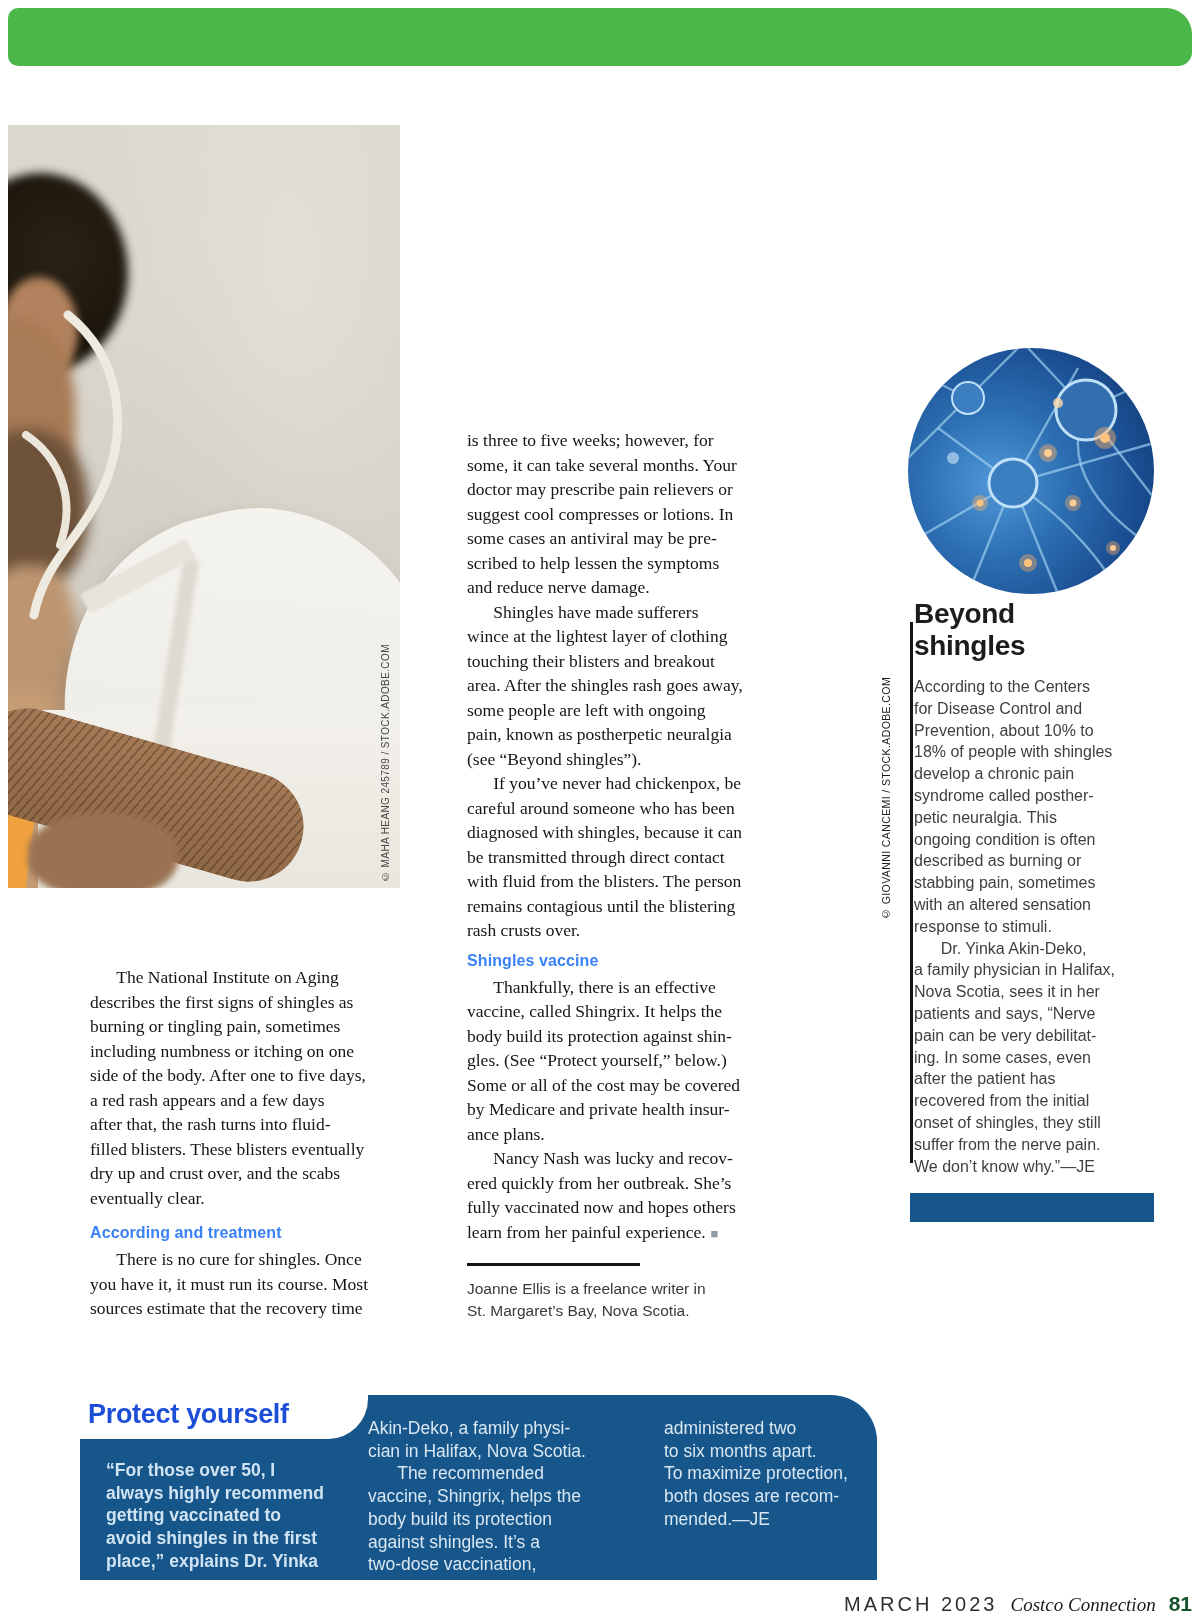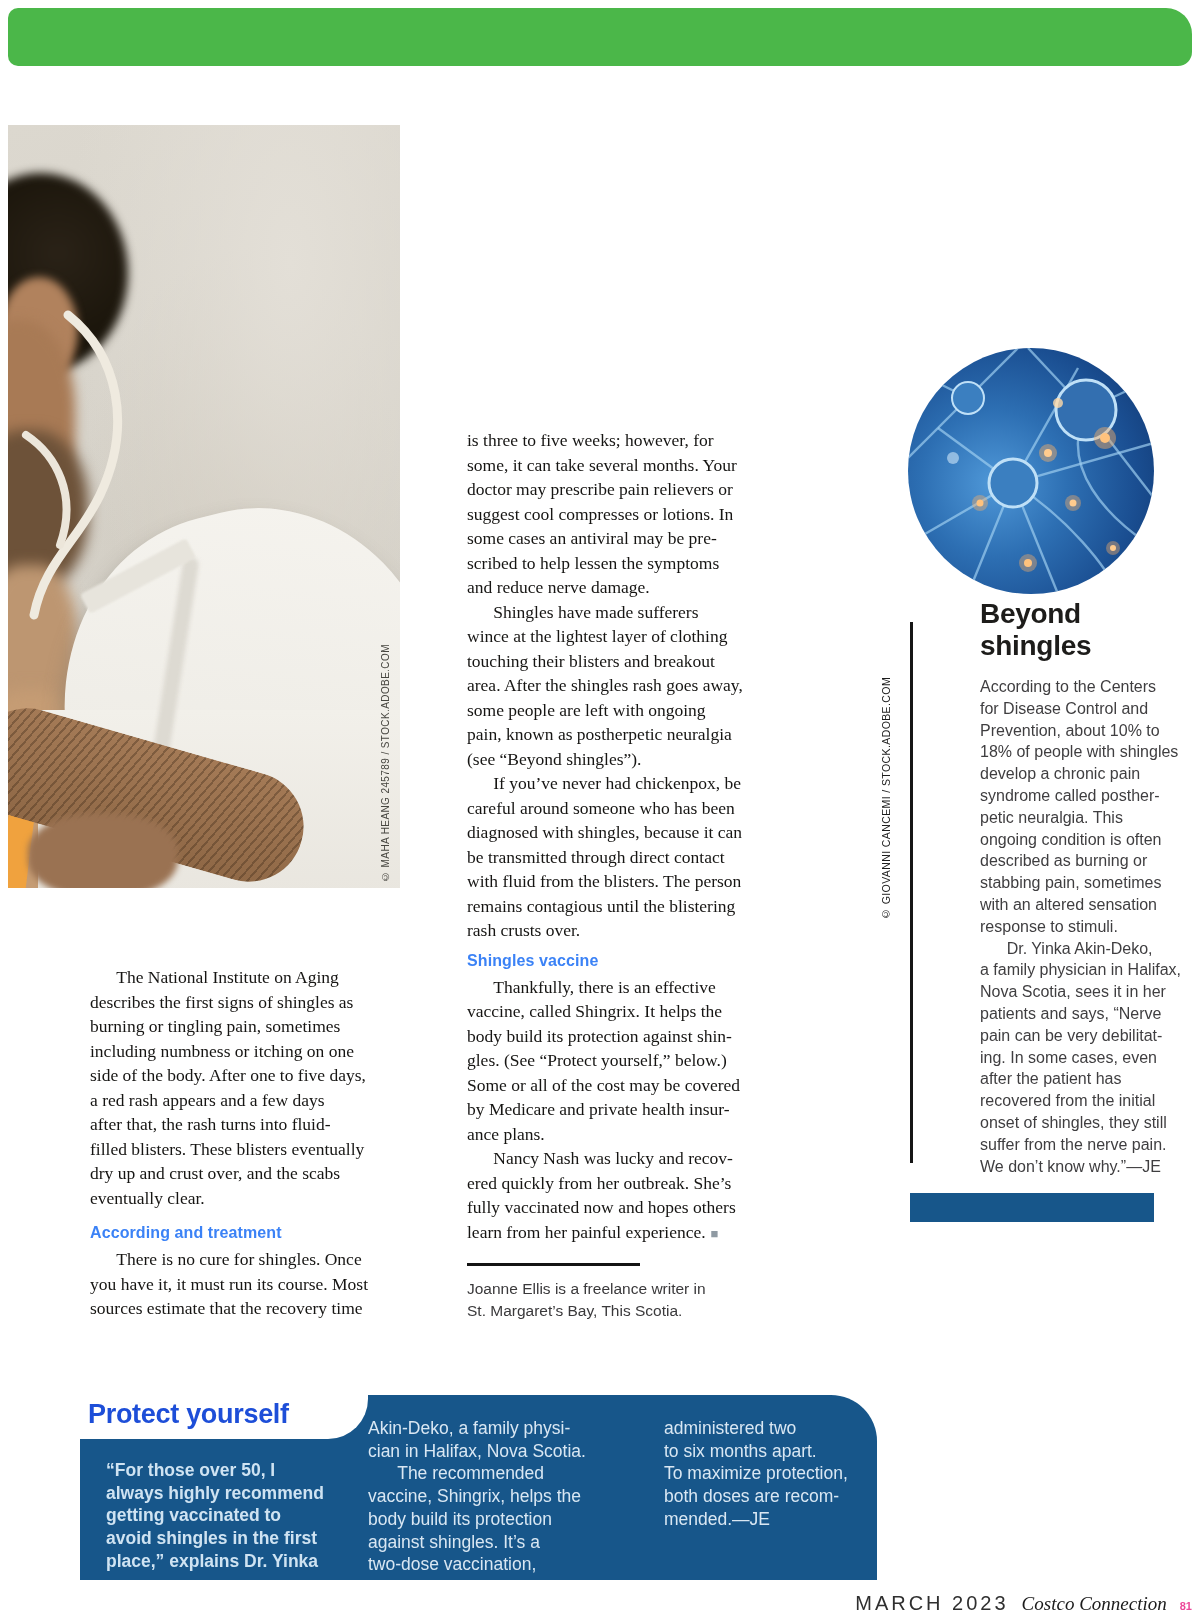--- a/index.html
+++ b/index.html
@@ -66,42 +66,42 @@
   #col-mid .subhead{margin:9px 0 5px 0;}
   .endmark{color:#8f9aa3;font-size:13px;margin-left:5px;}
   #byline-rule{width:173px;height:3px;background:#141414;margin:17px 0 12px 0;}
   #byline{font-size:15.5px;line-height:21.5px;color:#3a393b;}
 
   
   #sidebar-rule{position:absolute;left:910px;top:622px;width:3px;height:541px;background:#151515;}
   #sidebar-credit{position:absolute;left:880px;top:628px;height:292px;
     writing-mode:vertical-rl;transform:rotate(180deg);
     font-size:10.5px;letter-spacing:.4px;color:#1c1c1c;}
-  #sidebar{position:absolute;left:980px;top:598px;width:216px;}
+  #sidebar{position:absolute;left:914px;top:598px;width:216px;}
   #sidebar-heading{font-size:28px;font-weight:bold;color:#1d1c1a;letter-spacing:-.3px;}
   #sidebar-body{margin-top:14px;font-size:16px;line-height:21.8px;color:#3f3e40;}
   #sidebar-bar{position:absolute;left:910px;top:1193px;width:244px;height:29px;background:#17568a;}
 
   
   #protect-blue{position:absolute;left:80px;top:1395px;width:797px;height:185px;
     background:#17568a;border-radius:0 46px 0 0;}
   #protect-tab{position:absolute;left:80px;top:1393px;width:288px;height:46px;
     background:#ffffff;border-radius:0 0 40px 0;}
   #protect-heading{position:absolute;left:88px;top:1393px;font-size:27px;font-weight:bold;
     color:#1d4ed8;letter-spacing:-.3px;line-height:42px;}
   .pcol{position:absolute;font-size:17.5px;line-height:22.7px;color:#d9e7f3;}
   #pcol1{left:106px;top:1459px;width:236px;font-weight:bold;color:#cfe3f2;}
   #pcol2{left:368px;top:1417px;width:240px;}
   #pcol3{left:664px;top:1417px;width:215px;}
 
   
   #footer{position:absolute;right:8px;top:1592px;display:flex;align-items:baseline;gap:13px;}
   #footer-issue{font-size:20px;letter-spacing:3px;color:#2f2f2f;font-weight:500;}
   #footer-mag{font-family:"Liberation Serif",serif;font-style:italic;font-size:19px;color:#1b1b1b;}
-  #footer-page{font-size:11px;font-weight:bold;color:#ec4899;}
+  #footer-page{font-size:21px;font-weight:bold;color:#14532d;}
 </style>
 </head>
 <body>
 
 <div id="page">
 
   <div id="green-bar"></div>
 
   <div id="photo">
     <div class="ph" id="hair"></div>
@@ -212,21 +212,21 @@
 gles. (See “Protect yourself,” below.)
 Some or all of the cost may be covered
 by Medicare and private health insur-
 ance plans.
       Nancy Nash was lucky and recov-
 ered quickly from her outbreak. She’s
 fully vaccinated now and hopes others
 learn from her painful experience.</span><span class="endmark">■</span></div>
     <div id="byline-rule"></div>
     <div id="byline" class="prewrap">Joanne Ellis is a freelance writer in
-St. Margaret’s Bay, This Scotia.</div>
+St. Margaret’s Bay, Nova Scotia.</div>
   </div>
 
   <div id="sidebar-rule"></div>
   <div id="sidebar-credit">© GIOVANNI CANCEMI / STOCK.ADOBE.COM</div>
   <div id="sidebar">
     <div id="sidebar-heading">Beyond shingles</div>
     <div id="sidebar-body" class="prewrap">According to the Centers
 for Disease Control and
 Prevention, about 10% to
 18% of people with shingles

